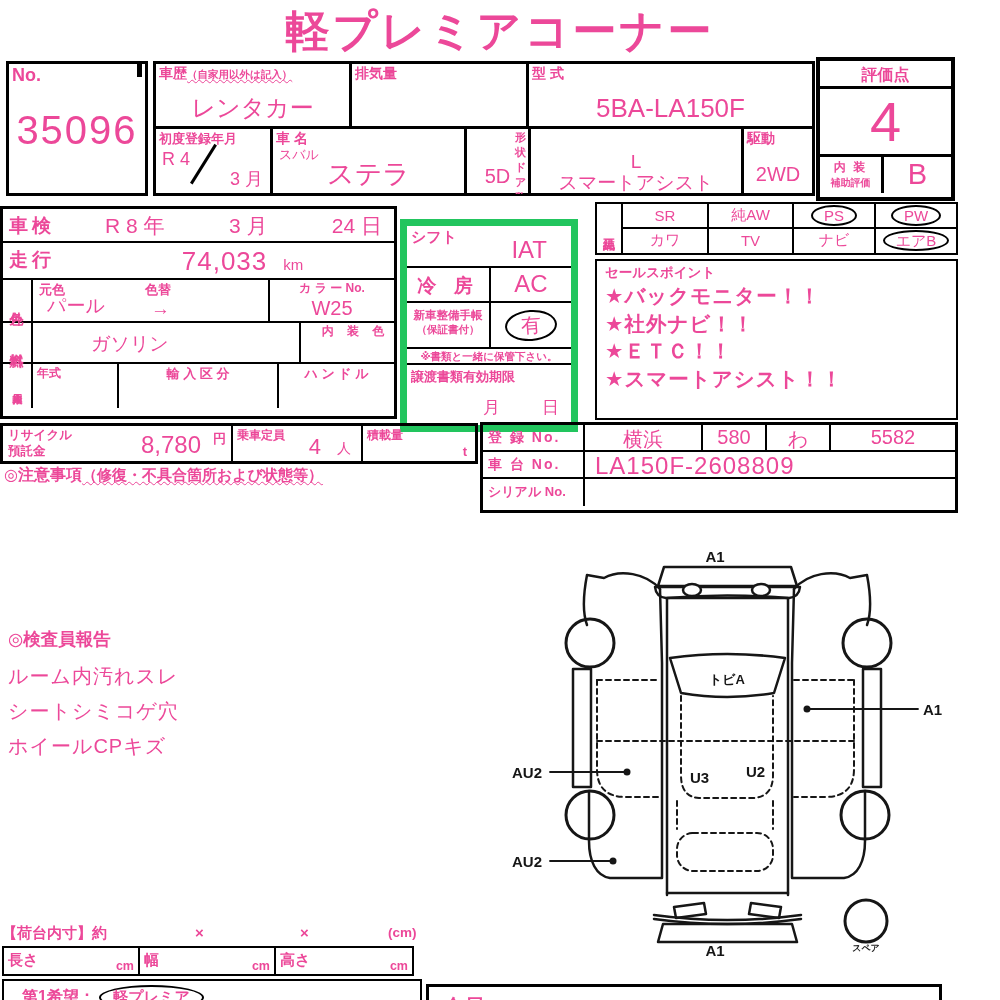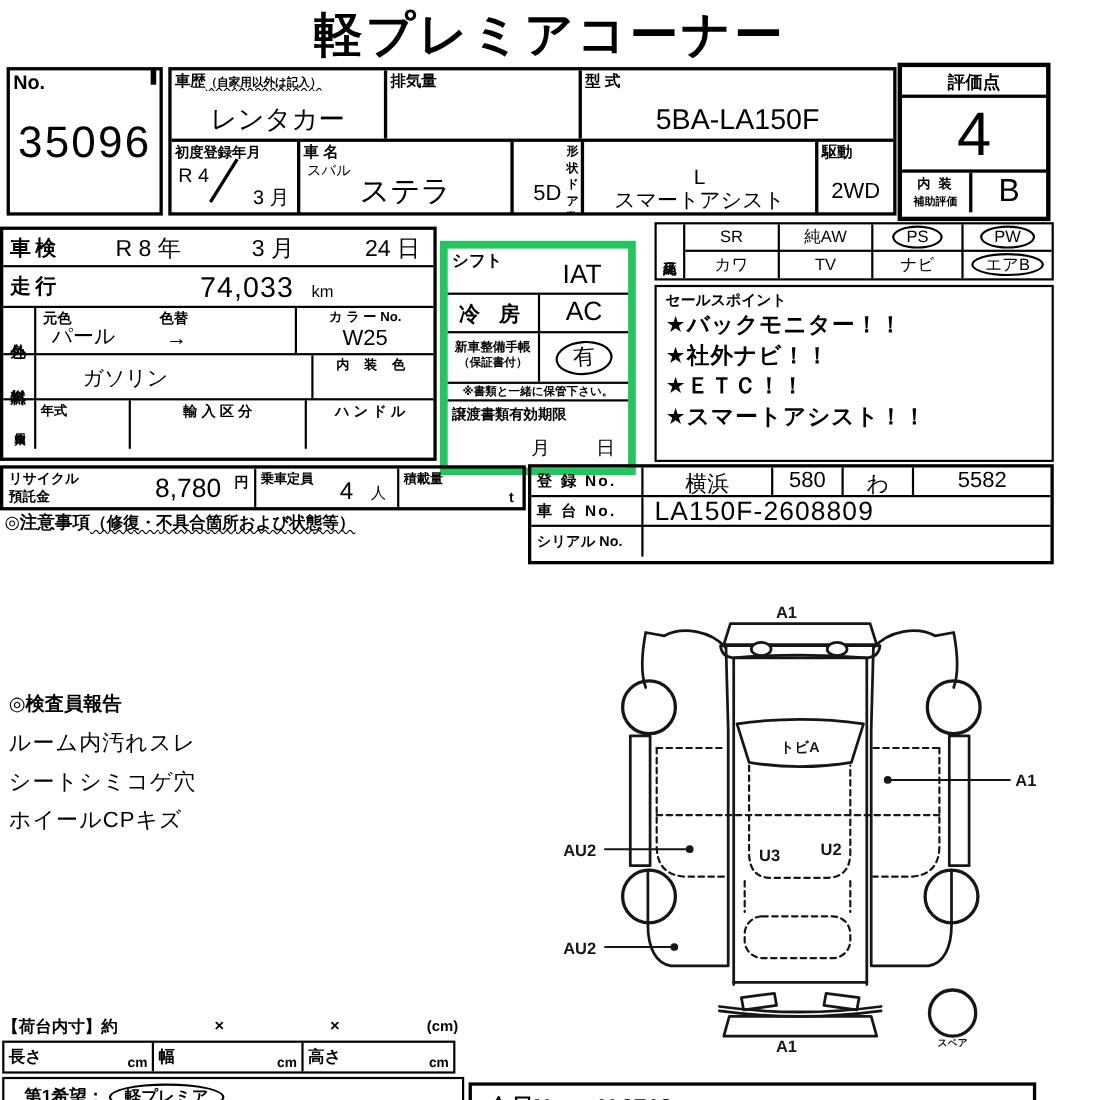--- a/index.html
+++ b/index.html
@@ -1,17 +1,17 @@
 <!DOCTYPE html>
 <html><head>
 <meta charset="utf-8">
 <style>
   html,body{margin:0;padding:0;background:#fff;}
   #sheet{position:relative;width:1000px;height:1000px;background:#fff;overflow:hidden;
-         font-family:"Liberation Sans","DejaVu Sans",sans-serif;color:#000000;}
+         font-family:"Liberation Sans","DejaVu Sans",sans-serif;color:#ec4899;}
   #sheet *{box-sizing:border-box;}
 
   
   .title{position:absolute;left:0;right:0;top:2px;text-align:center;font-size:44px;font-weight:bold;letter-spacing:3px;}
 
   
   #no-box{position:absolute;left:6px;top:61px;width:142px;height:135px;border:3.5px solid #000;}
   .no-label{position:absolute;left:3px;top:1px;font-size:18px;font-weight:bold;}
   .no-value{position:absolute;left:0;right:0;top:44px;text-align:center;font-size:40px;letter-spacing:2px;}
   .no-tick{position:absolute;right:3px;top:-2px;width:5px;height:15px;background:#000;}
@@ -222,21 +222,21 @@
         <span class="pos" style="left:6px;top:1px;font-size:13px;font-weight:bold;">元色</span>
         <span class="pos" style="left:112px;top:1px;font-size:13px;font-weight:bold;">色替</span>
         <span class="pos" style="left:14px;bottom:2px;font-size:19px;">パール</span>
         <span class="pos" style="left:118px;bottom:1px;font-size:19px;">→</span>
       </div>
       <div class="flex1">
         <div style="text-align:center;font-size:12px;font-weight:bold;">カ ラ ー No.</div>
         <div style="text-align:center;font-size:20px;">W25</div>
       </div>
     </div>
-    <div class="lrow bb2" style="height:41px;">
+    <div class="lrow bb2" style="height:41px;gap:16px;">
       <div class="vlab br2">燃料</div>
       <div class="f-main br2">
         <span class="pos" style="left:42px;top:8px;font-size:19px;">ガソリン</span>
       </div>
       <div class="flex1">
         <div style="text-align:center;font-size:12px;font-weight:bold;letter-spacing:5px;">内 装 色</div>
         <div></div>
       </div>
     </div>
     <div class="lrow" style="height:44px;">

